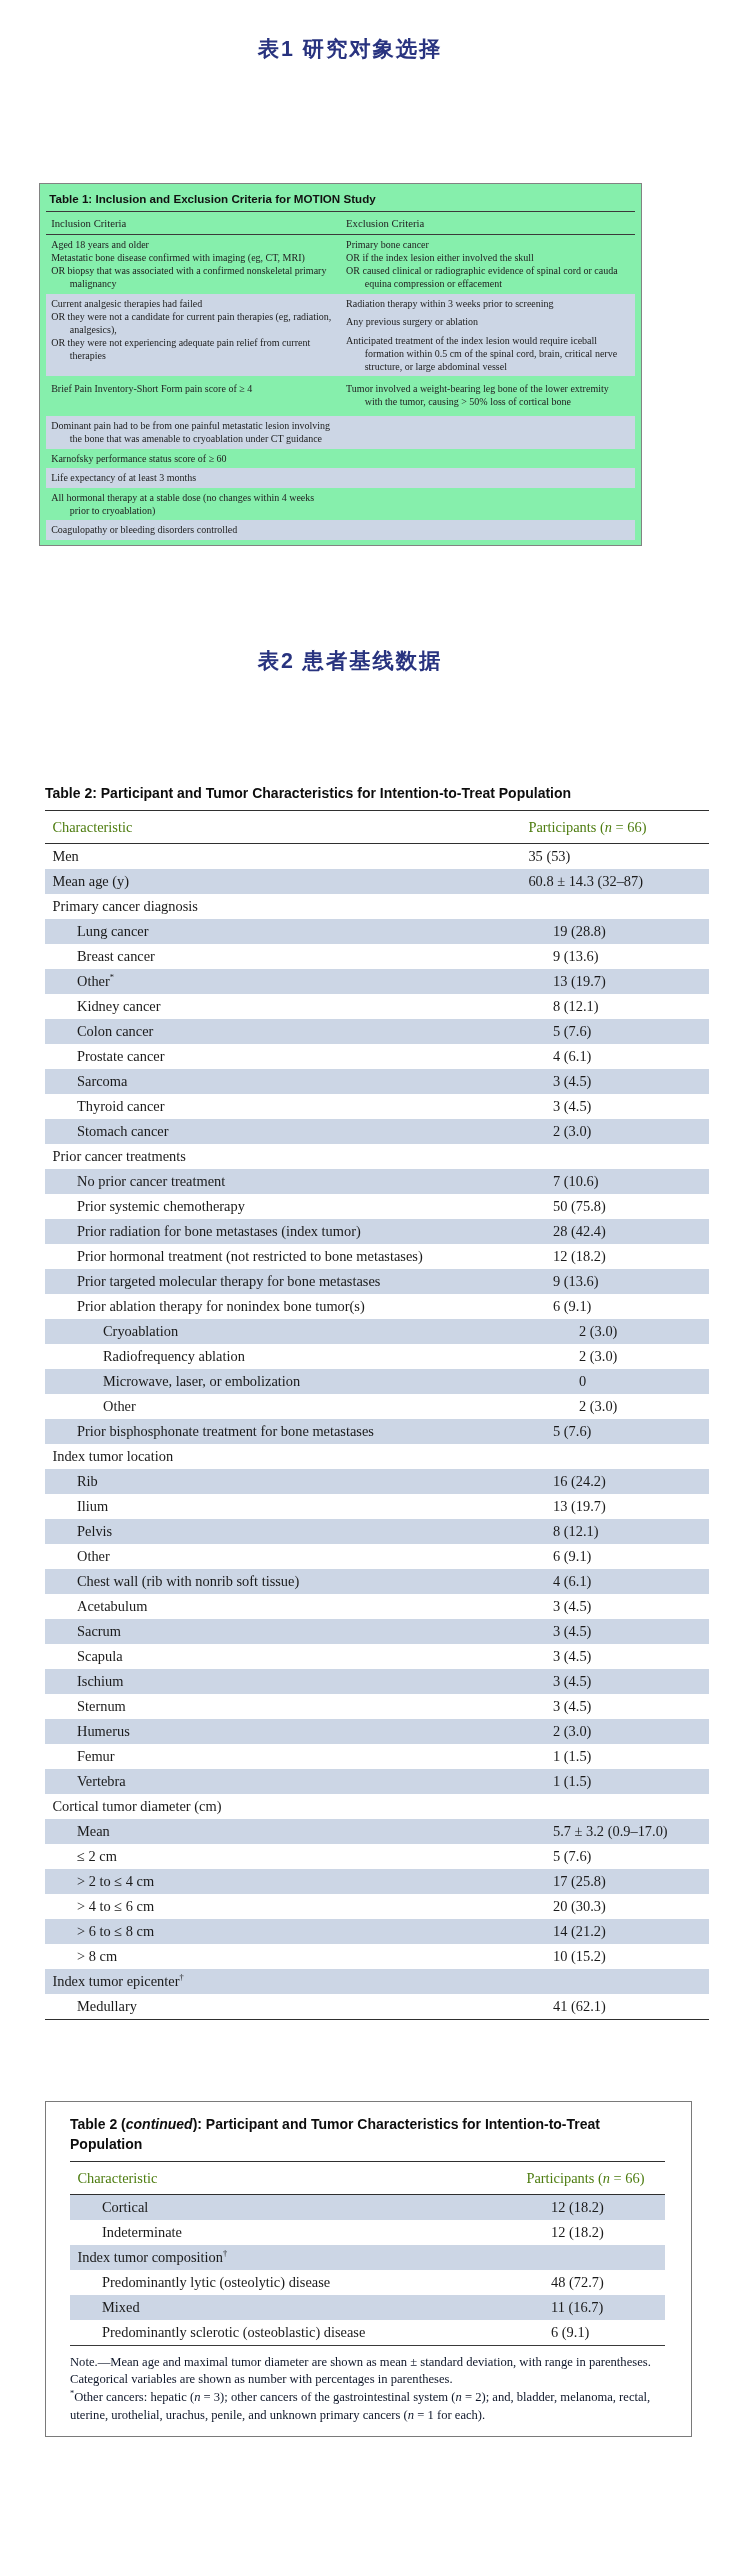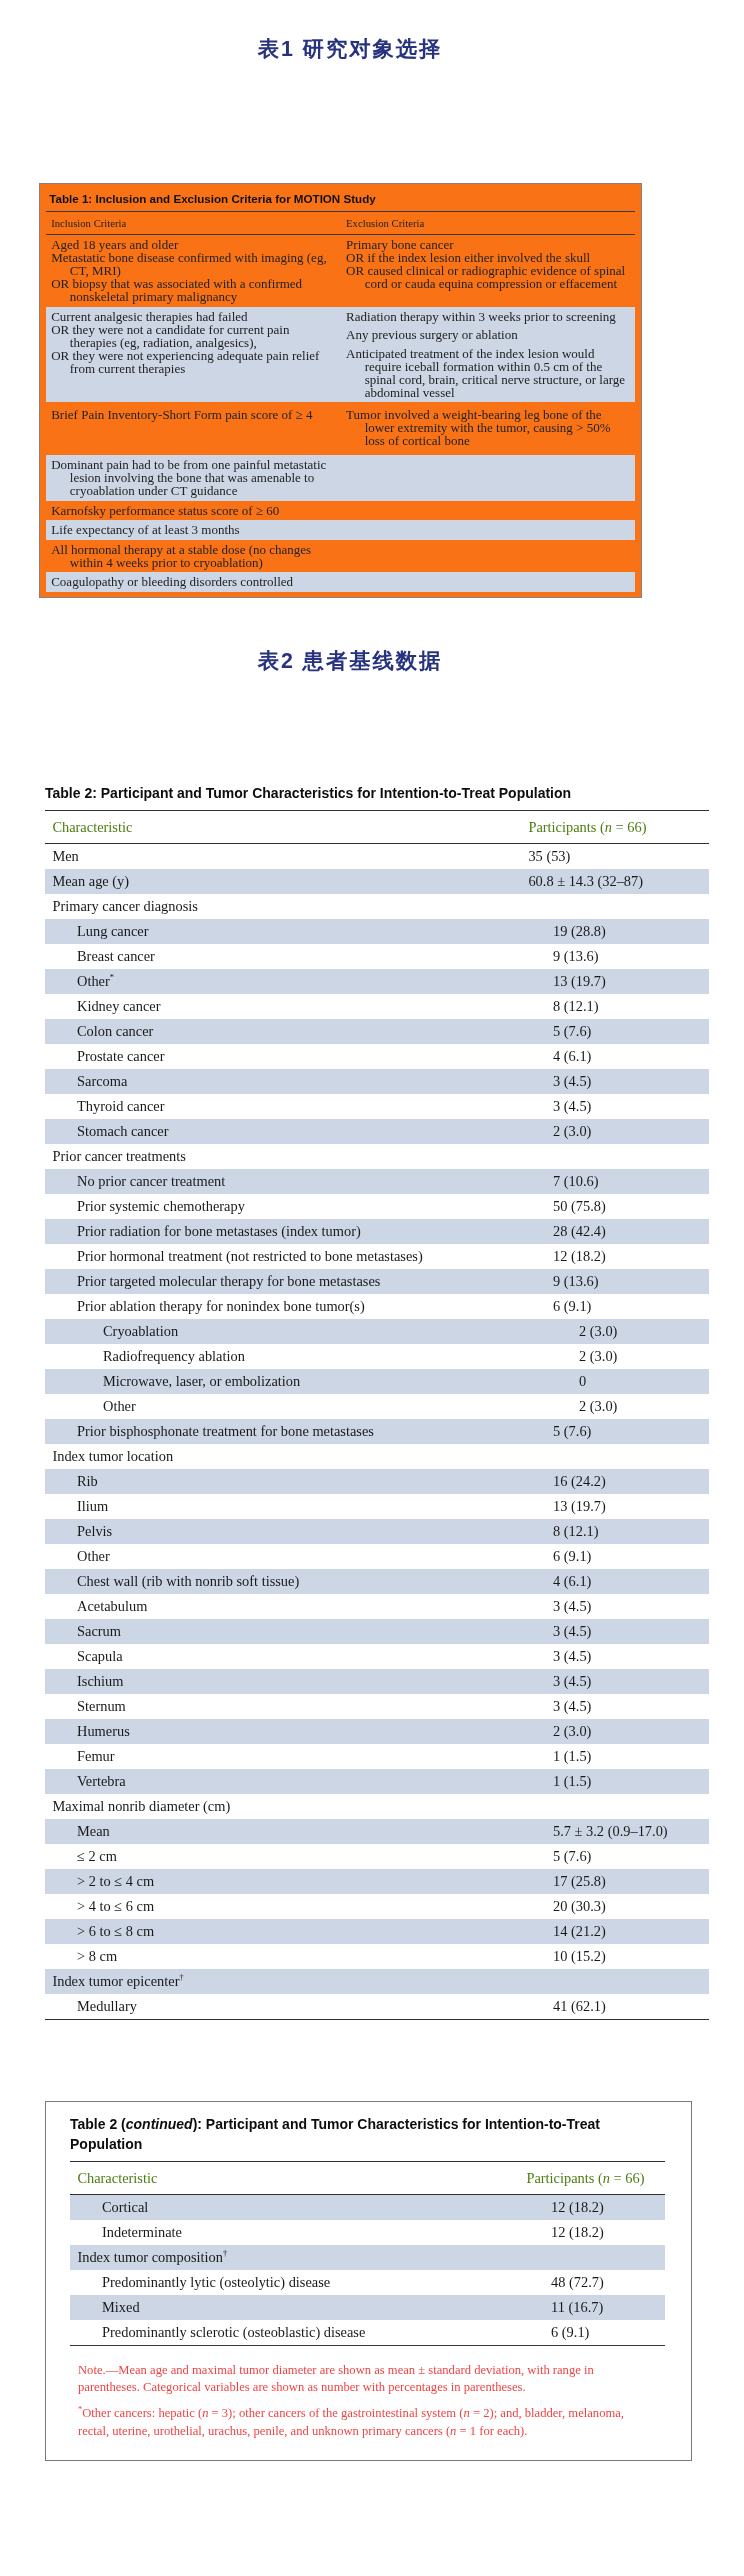--- a/index.html
+++ b/index.html
@@ -13,37 +13,37 @@
     position:absolute;left:0;width:700px;text-align:center;
     font-family:"Liberation Sans","DejaVu Sans",sans-serif;
     font-weight:bold;font-size:21.4px;letter-spacing:1.9px;
   }
   #cn1{top:34px;}
   #cn2{top:646px;}
 
   
   #table1{
     position:absolute;left:39px;top:183px;width:603px;
-    border:1.4px solid #828282;background:#f97316;box-sizing:border-box;
+    border:1.4px solid #828282;background:#86efac;box-sizing:border-box;
     padding:6.5px 5.6px 5.6px 5.6px;
   }
   .t1-title{
     font-family:"Liberation Sans","DejaVu Sans",sans-serif;
     font-weight:bold;font-size:11.6px;color:#111;
     padding:1.9px 0 5.6px 3.7px;
   }
   .t1-rule{border-top:1.4px solid #3a3a3a;}
   .t1-header{
     display:grid;grid-template-columns:1fr 1fr;
     font-size:10.7px;color:#222;padding:4.7px 0 5.6px 0;
   }
   .t1-header > div{padding-left:5.6px;}
   .t1-row{display:grid;grid-template-columns:1fr 1fr;}
   .t1-row.shade{background:var(--shade,#ccd6e5);}
-  .t1-cell{padding:2.8px 7.4px 3.7px 5.6px;font-size:13px;line-height:13px;color:#222;}
+  .t1-cell{padding:2.8px 7.4px 3.7px 5.6px;font-size:10px;line-height:13px;color:#222;}
   .crit{padding-left:18.6px;text-indent:-18.6px;}
   .t1-cell.spaced .crit + .crit{margin-top:5.6px;}
   .t1-row.tall .t1-cell{padding-top:5.6px;padding-bottom:8.4px;}
 
   
   #table2{
     position:absolute;left:45px;top:785px;width:664px;box-sizing:border-box;
   }
   .t2-title{
     font-family:"Liberation Sans","DejaVu Sans",sans-serif;
@@ -69,21 +69,21 @@
   
   #table2c{
     position:absolute;left:45px;top:2101px;width:647px;box-sizing:border-box;
     border:1.4px solid #7a7a7a;background:#fff;
     padding:13px 26px 11.2px 24px;
   }
   #table2c .t2-title{line-height:19.5px;padding-bottom:7.4px;}
   #table2c .t2-label{width:449px;}
   .t2c-foot{border-top:1.4px solid #3a3a3a;margin-top:0;padding-top:7.4px;}
   .footnote{
-    margin:8px;padding:0;font-size:12.6px;line-height:17.7px;color:#ef4444;
+    margin:0;padding:0;font-size:12.6px;line-height:17.7px;color:#0f172a;
   }
 </style>
 </head>
 <body>
 
 <div id="cn1" class="cn-heading" style="color: rgb(40, 51, 127);">表1  研究对象选择</div>
 
 <div id="table1">
   <div class="t1-title">Table 1: Inclusion and Exclusion Criteria for MOTION Study</div>
   <div class="t1-rule"></div>
@@ -313,21 +313,21 @@
       </div>
       <div class="t2-row">
         <div class="t2-label ind1">Femur</div>
         <div class="t2-val">1 (1.5)</div>
       </div>
       <div class="t2-row shade">
         <div class="t2-label ind1">Vertebra</div>
         <div class="t2-val">1 (1.5)</div>
       </div>
       <div class="t2-row">
-        <div class="t2-label ind0">Maximal nonrib diameter (cm)</div>
+        <div class="t2-label ind0">Cortical tumor diameter (cm)</div>
         <div class="t2-val"></div>
       </div>
       <div class="t2-row shade">
         <div class="t2-label ind1">Mean</div>
         <div class="t2-val">5.7 ± 3.2 (0.9–17.0)</div>
       </div>
       <div class="t2-row">
         <div class="t2-label ind1">≤ 2 cm</div>
         <div class="t2-val">5 (7.6)</div>
       </div>

